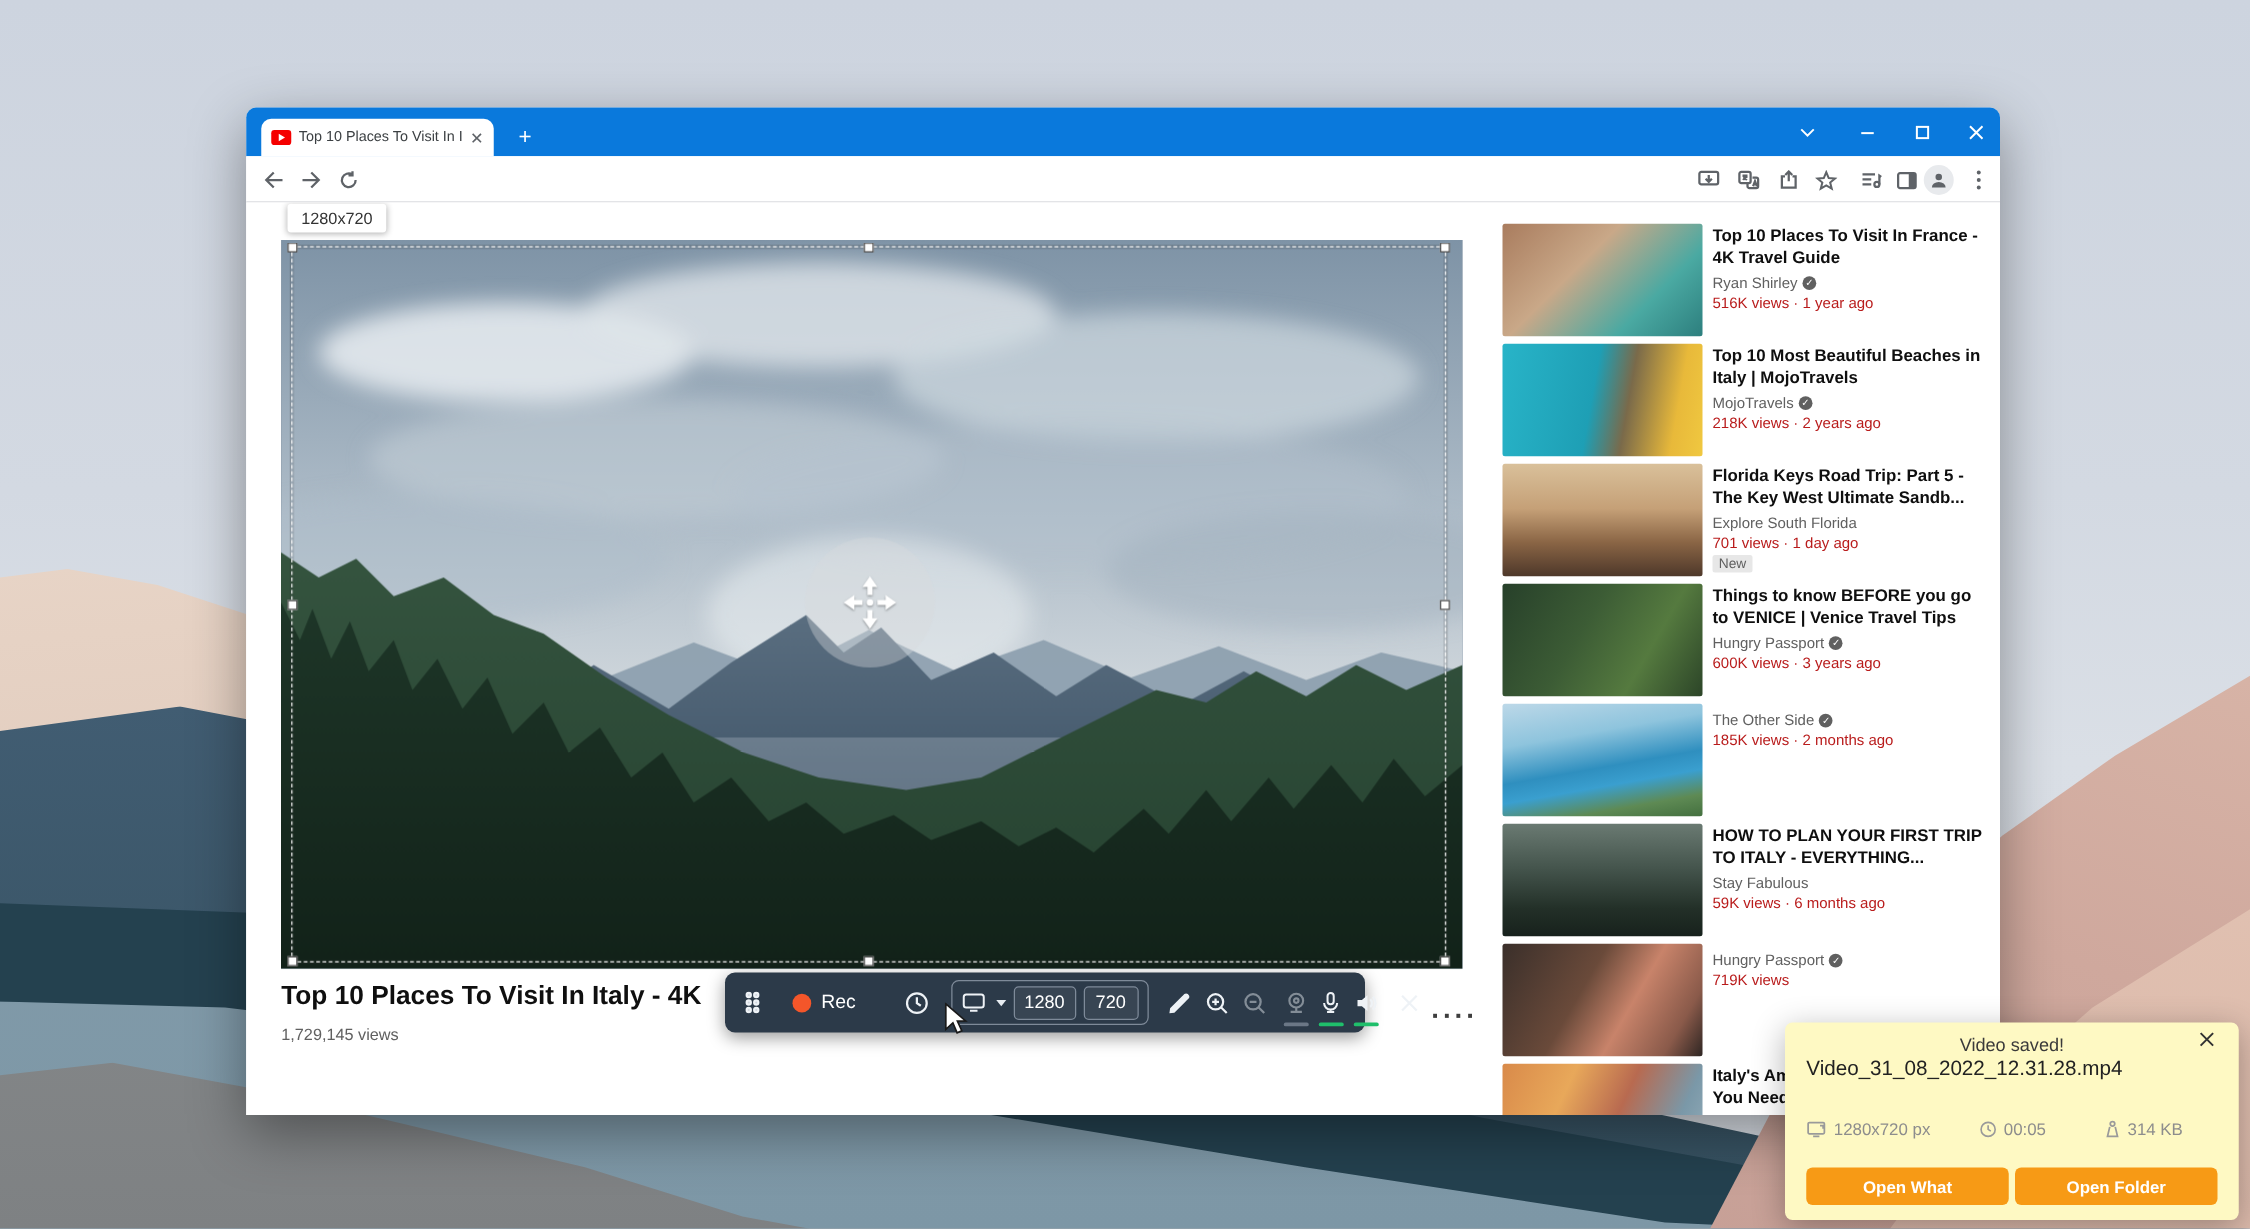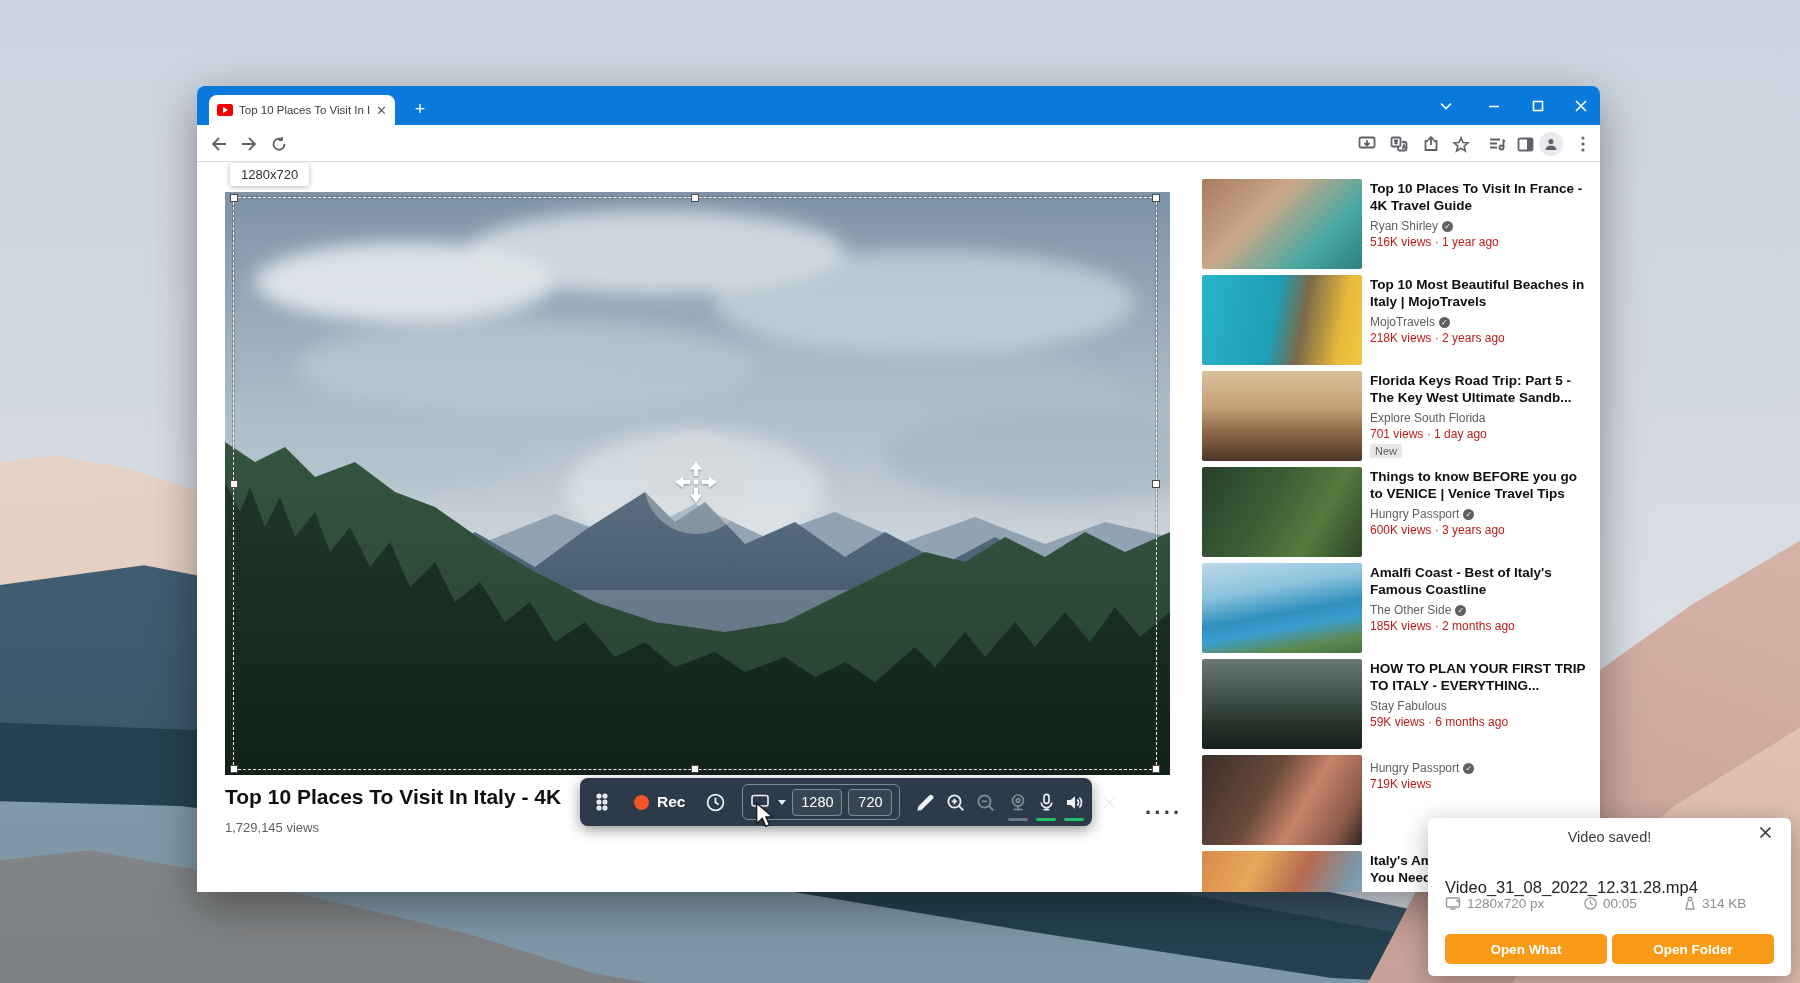--- a/index.html
+++ b/index.html
@@ -103,26 +103,26 @@
               display:-webkit-box; -webkit-line-clamp:2; -webkit-box-orient:vertical; overflow:hidden; }
   .yt-chan { font-size:12px; color:#606060; margin-top:5px; display:flex; align-items:center; gap:4px; }
   .vcheck { width:11px; height:11px; border-radius:50%; background:#606060; color:#fff; font-size:8px;
             line-height:11px; text-align:center; flex:0 0 auto; }
   .vcheck::after { content:"✓"; }
   .yt-meta { font-size:12px; color:#b91c1c; margin-top:2px; }
   .yt-badge { display:inline-block; margin-top:3px; background:#e7e7e7; color:#5f5f5f; font-size:11px;
               padding:1px 5px; border-radius:2px; }
 
   
-  #notif { position:absolute; left:1428px; top:818px; width:363px; height:158px; background:#ffffff;
+  #notif { position:absolute; left:1428px; top:818px; width:363px; height:158px; background:#fef9c3;
            border-radius:6px; box-shadow:0 6px 26px rgba(0,0,0,.3); z-index:20; }
   #notif-title { position:absolute; top:11px; left:0; width:100%; text-align:center; font-size:14.5px; color:#3a3a3a; }
   #notif-close { position:absolute; top:7px; right:12px; width:20px; height:20px; }
   #notif-close svg { stroke:#333; stroke-width:1.6; }
-  #notif-file { position:absolute; top:60px; left:17px; font-size:16.5px; color:#222; }
+  #notif-file { position:absolute; top:28px; left:17px; font-size:16.5px; color:#222; }
   .ninfo { position:absolute; top:78px; display:flex; align-items:flex-start; gap:5px; font-size:13.5px; color:#8d8d8d; }
   .ninfo svg { stroke:#9a9a9a; stroke-width:1.4; fill:none; }
   .nbtn { position:absolute; top:116px; width:162px; height:30px; background:#f79a15; border:none; border-radius:5px;
           color:#fff; font-size:13.5px; font-weight:bold; display:flex; align-items:center; justify-content:center; }
 </style>
 </head>
 <body>
 
 <div id="stage">
 
@@ -313,21 +313,21 @@
             <g fill="#cfd6de">
                 <circle cx="3" cy="3" r="1.7"></circle>
                 <circle cx="9" cy="3" r="1.7"></circle>
                 <circle cx="3" cy="9" r="1.7"></circle>
                 <circle cx="9" cy="9" r="1.7"></circle>
                 <circle cx="3" cy="15" r="1.7"></circle>
                 <circle cx="9" cy="15" r="1.7"></circle>
               </g>
           </svg>
         </div>
-        <div class="rtb" style="margin-right:17px;font-weight:bold;">
+        <div class="rtb" style="margin-right:36px;">
           <span class="rec-dot"></span>
           <span class="rec-label">Rec</span>
         </div>
         <div class="rtb" style="width:26px;margin-right:14px;">
           <svg width="21" height="21" viewBox="0 0 20 20">
               <circle cx="10" cy="10" r="7.5"></circle>
               <path d="M10,5.5 V10 L13,12"></path>
             </svg>
         </div>
         <div class="rt-group">
@@ -439,21 +439,20 @@
                 <span class="vcheck"></span>
               </div>
               <div class="yt-meta">600K views · 3 years ago</div>
 
             </div>
           </div>
 
           <div class="yt-item">
             <div class="yt-thumb" style="background: linear-gradient(170deg, rgb(188, 216, 232) 0%, rgb(142, 196, 221) 30%, rgb(47, 143, 191) 55%, rgb(58, 159, 207) 68%, rgb(94, 138, 84) 85%, rgb(68, 112, 63) 100%);"></div>
             <div class="yt-txt">
-              <div class="yt-title">Amalfi Coast - Best of Italy's Famous Coastline</div>
               <div class="yt-chan">
                 <span>The Other Side</span>
                 <span class="vcheck"></span>
               </div>
               <div class="yt-meta">185K views · 2 months ago</div>
 
             </div>
           </div>
 
           <div class="yt-item">

